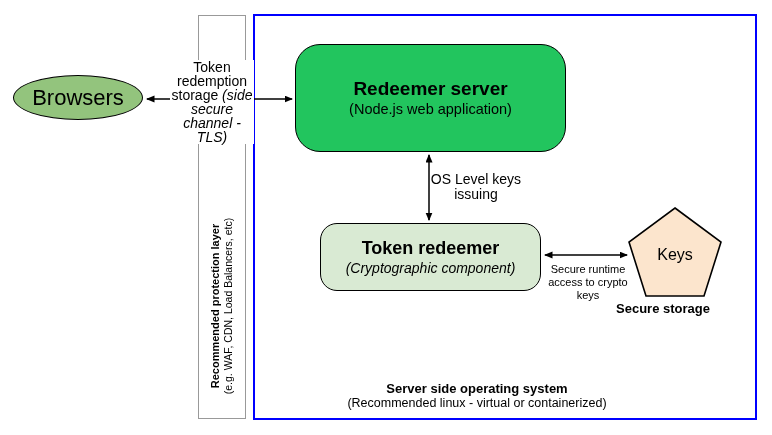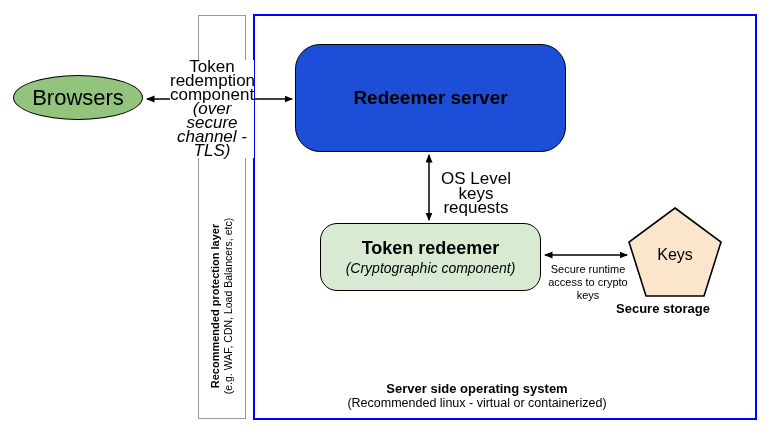--- a/index.html
+++ b/index.html
@@ -22,36 +22,36 @@
 
   
   .node{display:flex;flex-direction:column;align-items:center;justify-content:center;
         box-sizing:border-box;text-align:center;}
   .browsers-ellipse{
     left:13px;top:75px;width:130px;height:45px;border-radius:50%;
     background:#93c47d;border:1.5px solid #000;font-size:22px;
   }
   .redeemer-server{
     left:295px;top:44px;width:271px;height:108px;border-radius:25px;
-    background:#1d4ed8;border:1.5px solid #000;
+    background:#22c55e;border:1.5px solid #000;
   }
   .token-redeemer{
     left:320px;top:223px;width:221px;height:68px;border-radius:17px;
     background:#d9ead3;border:1.5px solid #000;
   }
   .node-title{font-weight:bold;font-size:19px;line-height:22px;}
   .token-redeemer .node-title{font-size:18px;line-height:21px;}
   .node-subtitle{font-size:14.5px;line-height:18px;}
   .token-redeemer .node-subtitle{font-size:14px;font-style:italic;}
 
   
   .overlay{left:0;top:0;width:772px;height:435px;pointer-events:none;}
 
   
-  .edge-label{text-align:center;font-size:17px;line-height:14px;}
+  .edge-label{text-align:center;font-size:14px;line-height:14px;}
   .lbl-token-redemption{left:170px;top:60px;width:84px;background:#ffffff;z-index:5;}
   .lbl-os-issuing{left:430px;top:172px;width:92px;line-height:14.5px;}
   .lbl-secure-runtime{left:546px;top:263px;width:84px;font-size:11px;line-height:12.8px;background:#ffffff;}
   .it{font-style:italic;}
 
   
   .keys-label{left:625px;top:246px;width:100px;text-align:center;font-size:16px;z-index:4;}
   .secure-storage{left:616px;top:301px;width:120px;text-align:left;font-size:13px;font-weight:bold;}
 
   
@@ -95,41 +95,42 @@
     <line x1="545" y1="255" x2="627" y2="255" stroke="#000" stroke-width="1.5" marker-start="url(#ah-s)" marker-end="url(#ah-e)"></line>
     <polygon points="675,208 721,242 704,296 646,296 629,242" fill="#fce5cd" stroke="#000" stroke-width="1.6"></polygon>
   </svg>
 
   <div class="abs node browsers-ellipse">
     <span>Browsers</span>
   </div>
 
   <div class="abs node redeemer-server">
     <div class="node-title">Redeemer server</div>
+    <div class="node-subtitle">(Node.js web application)</div>
   </div>
 
   <div class="abs node token-redeemer">
     <div class="node-title">Token redeemer</div>
     <div class="node-subtitle">(Cryptographic component)</div>
   </div>
 
   <div class="abs keys-label">Keys</div>
   <div class="abs secure-storage">Secure storage</div>
 
   <div class="abs edge-label lbl-token-redemption">
     <div>Token</div>
     <div>redemption</div>
-    <div><span>component </span><span class="it">(over</span></div>
+    <div><span>storage </span><span class="it">(side</span></div>
     <div class="it">secure channel -</div>
     <div class="it">TLS)</div>
   </div>
 
   <div class="abs edge-label lbl-os-issuing">
     <div>OS Level keys</div>
-    <div>requests</div>
+    <div>issuing</div>
   </div>
 
   <div class="abs os-caption">
     <div class="t1">Server side operating system</div>
     <div class="t2">(Recommended linux - virtual or containerized)</div>
   </div>
 
   <div class="abs edge-label lbl-secure-runtime">
     <div>Secure runtime</div>
     <div>access to crypto</div>

